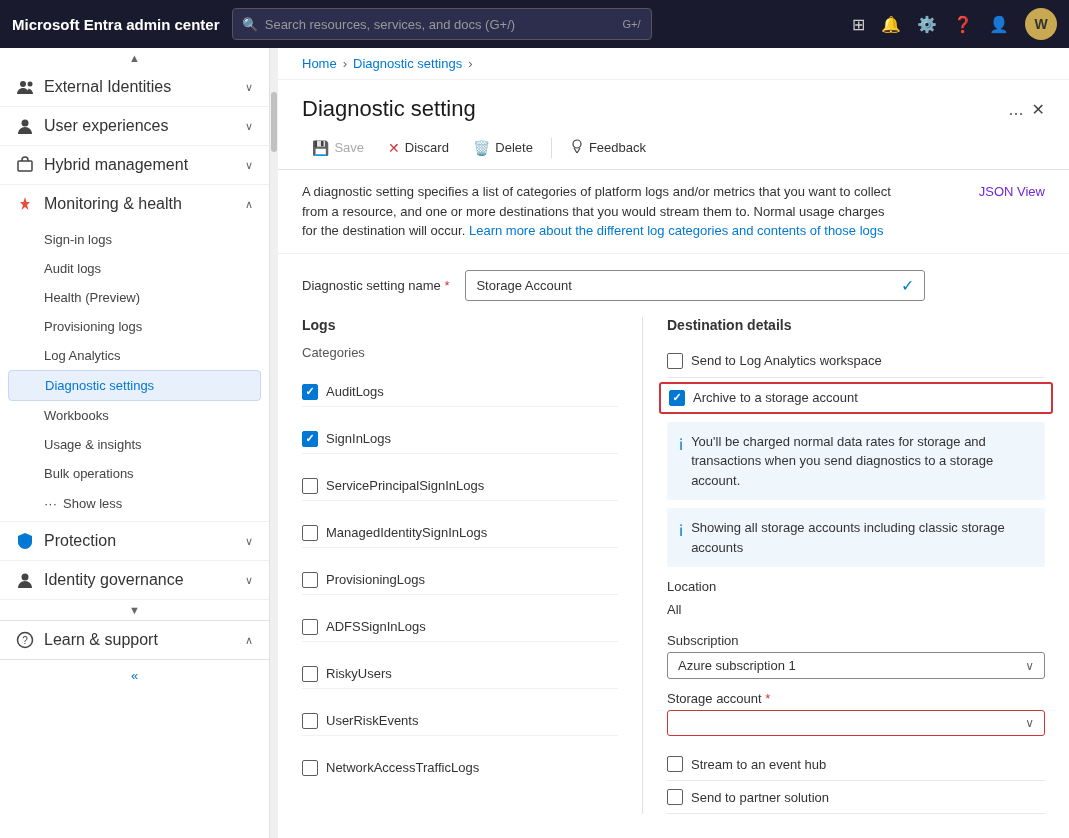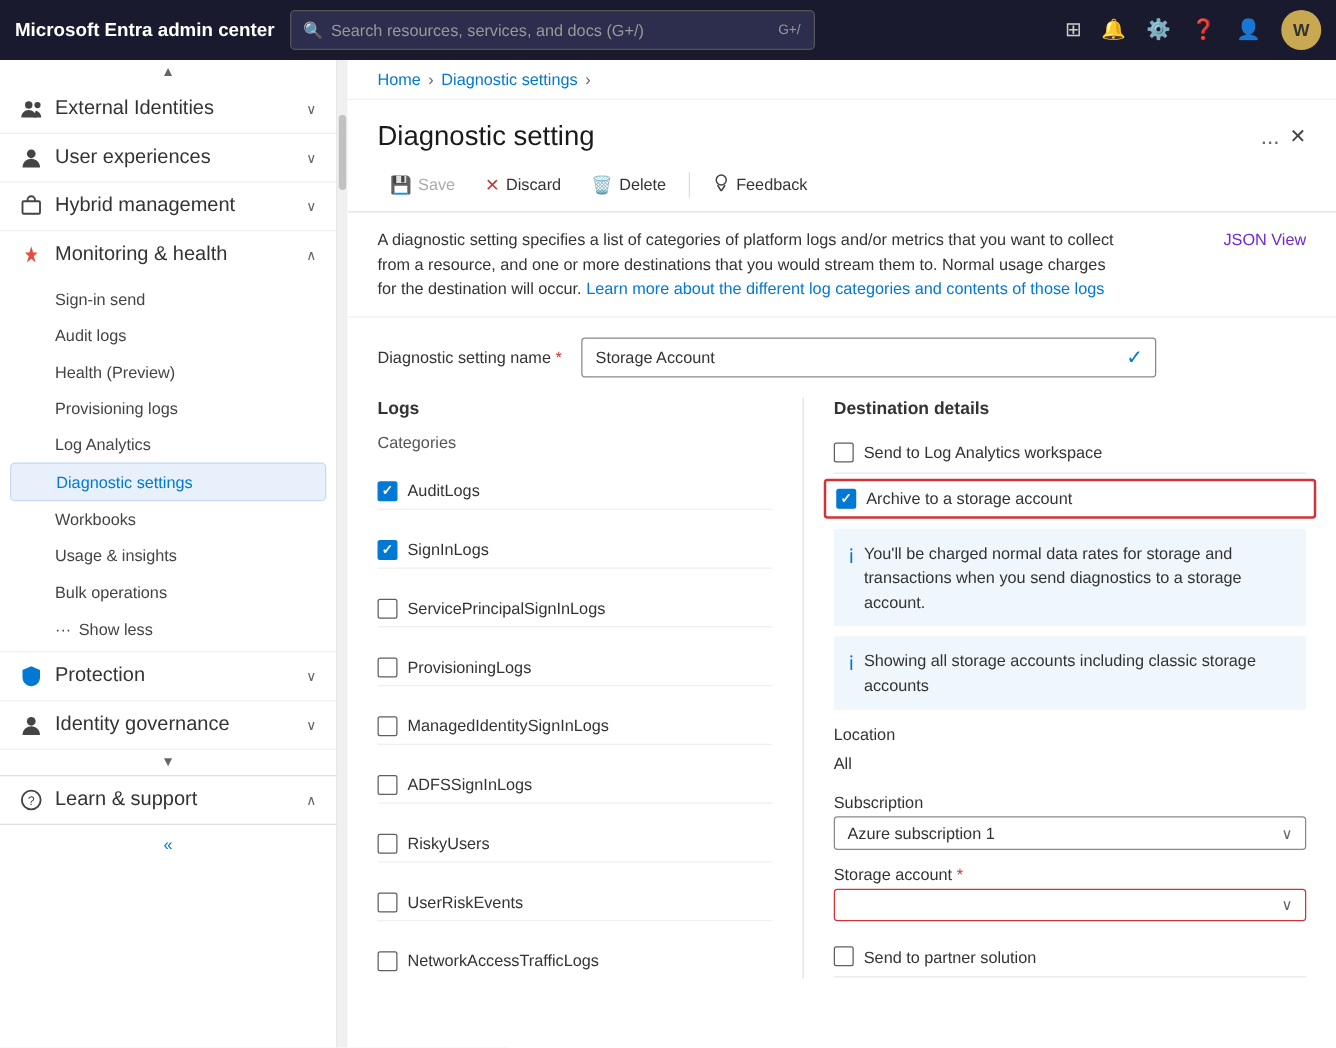--- a/index.html
+++ b/index.html
@@ -181,21 +181,21 @@
         <div class="sidebar-group-header">
           <div class="sidebar-group-icon">
             <svg width="18" height="18" viewBox="0 0 18 18" fill="#444">
                 <path d="M9 2 L10.5 7 L14 7 L11 10 L12.5 15 L9 12 L5.5 15 L7 10 L4 7 L7.5 7 Z" fill="#e74c3c"></path>
               </svg>
           </div>
           <span class="sidebar-group-label">Monitoring &amp; health</span>
           <span class="sidebar-chevron">∧</span>
         </div>
         <div class="sidebar-sub-items">
-          <div class="sidebar-sub-item">Sign-in send</div>
+          <div class="sidebar-sub-item">Sign-in logs</div>
           <div class="sidebar-sub-item">Audit logs</div>
           <div class="sidebar-sub-item">Health (Preview)</div>
           <div class="sidebar-sub-item">Provisioning logs</div>
           <div class="sidebar-sub-item">Log Analytics</div>
           <div class="sidebar-sub-item active">Diagnostic settings</div>
           <div class="sidebar-sub-item">Workbooks</div>
           <div class="sidebar-sub-item">Usage &amp; insights</div>
           <div class="sidebar-sub-item">Bulk operations</div>
           <div class="sidebar-show-less">
             <span>···</span>
@@ -335,26 +335,26 @@
           </div>
 
 
           <div class="checkbox-row">
             <div class="cb"></div>
             <span class="cb-label">ServicePrincipalSignInLogs</span>
           </div>
 
           <div class="checkbox-row">
             <div class="cb"></div>
+            <span class="cb-label">ManagedIdentitySignInLogs</span>
+          </div>
+
+          <div class="checkbox-row">
+            <div class="cb"></div>
             <span class="cb-label">ProvisioningLogs</span>
-          </div>
-
-          <div class="checkbox-row">
-            <div class="cb"></div>
-            <span class="cb-label">ManagedIdentitySignInLogs</span>
           </div>
 
           <div class="checkbox-row">
             <div class="cb"></div>
             <span class="cb-label">ADFSSignInLogs</span>
           </div>
 
           <div class="checkbox-row">
             <div class="cb"></div>
             <span class="cb-label">RiskyUsers</span>
@@ -411,20 +411,24 @@
             <div class="field-label">
               <span>Storage account</span>
               <span class="required-star"> *</span>
             </div>
             <div class="field-select required-field">
               <span class="field-select-value"></span>
               <span class="field-select-icon">∨</span>
             </div>
           </div>
 
+          <div class="dest-checkbox-row" style="margin-top:8px;">
+            <div class="dest-cb"></div>
+            <span class="dest-cb-label">Stream to an event hub</span>
+          </div>
 
           <div class="dest-checkbox-row">
             <div class="dest-cb"></div>
             <span class="dest-cb-label">Send to partner solution</span>
           </div>
 
         </div>
       </div>
     </div>
   </div>

